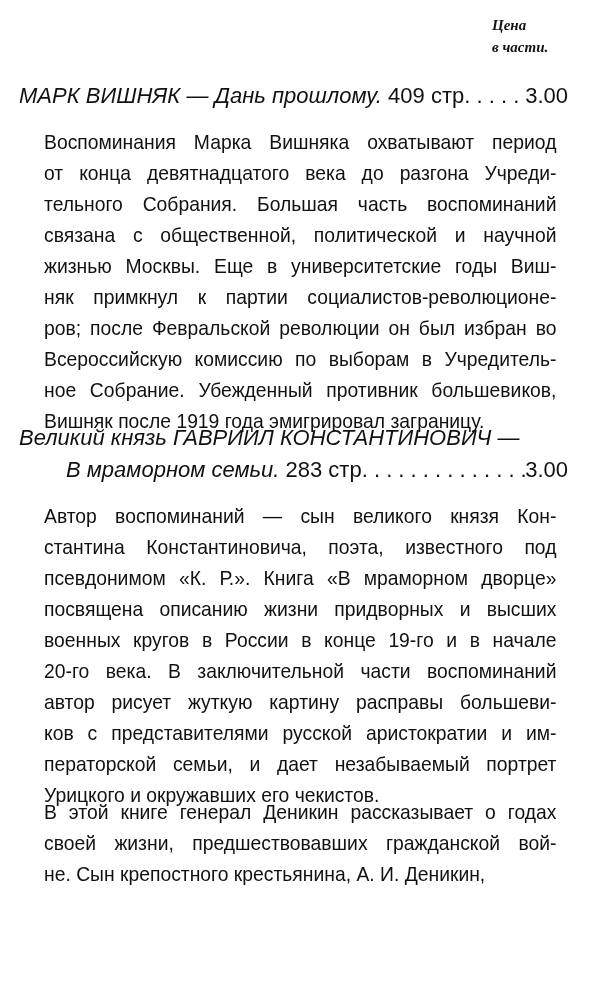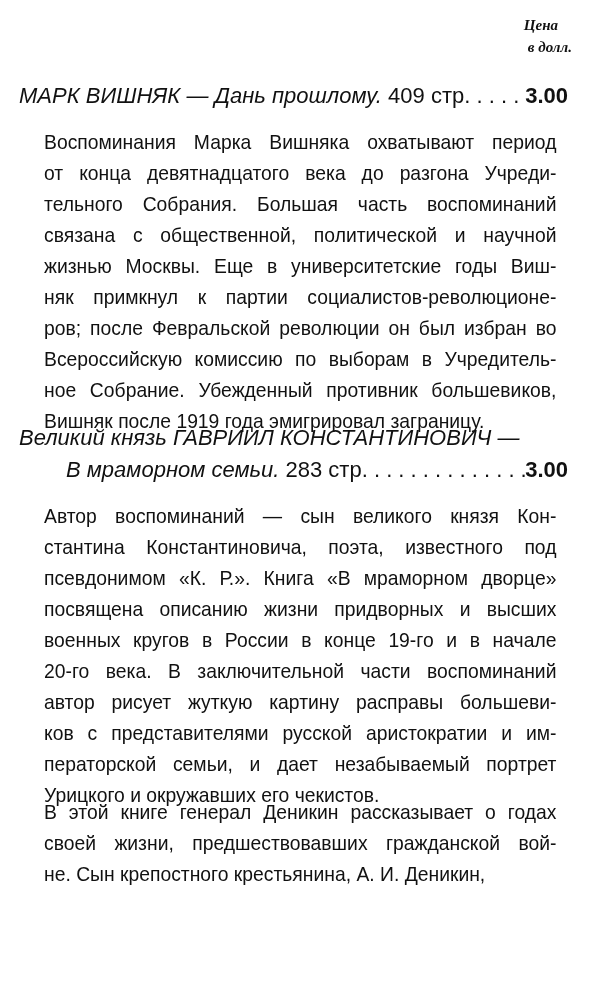--- a/index.html
+++ b/index.html
@@ -2,49 +2,49 @@
 <html><head>
 <meta charset="utf-8">
 <style>
   html, body { margin: 0; padding: 0; background: #ffffff; }
   body {
     width: 600px; height: 1004px; overflow: hidden; position: relative;
     font-family: "Liberation Serif", serif; color: #111111;
   }
   .price-header {
     position: absolute; right: 28px; top: 14px; width: 80px;
-    text-align: right; font-style: italic; font-weight: bold;
+    text-align: left; font-style: italic; font-weight: bold;
     font-size: 15px; line-height: 22px;
   }
   .price-header .l1 { padding-right: 14px; }
   .entry { position: absolute; left: 0; width: 600px; }
   .head {
     position: relative; font-size: 22px; line-height: 32px;
     font-family: "Liberation Sans", sans-serif; font-stretch: condensed;
   }
   .it { font-style: italic; font-family: "Liberation Sans", sans-serif; }
   .row1 { padding-left: 19px; white-space: nowrap; }
   .row2 { padding-left: 66px; white-space: nowrap; }
-  .price { position: absolute; right: 32px; font-weight: bold; }
+  .price { position: absolute; right: 32px; }
   .desc {
     margin: 14px 0 0 44px; width: 513px;
     font-family: "Liberation Sans", sans-serif;
     font-size: 21px; line-height: 31px; text-align: justify;
     transform: scaleX(0.92); transform-origin: left top; width: 557px;
   }
   .desc span { display: block; text-align-last: justify; }
   .desc span.last { text-align-last: left; }
   .spread { letter-spacing: 2px; word-spacing: 8px; }
 </style>
 </head>
 <body>
 
 <div class="price-header">
   <div class="l1">Цена</div>
-  <div>в долл.</div>
+  <div>в части.</div>
 </div>
 
 <div class="entry" style="top:80px">
   <div class="head">
     <div class="row1">
       <span class="it">МАРК ВИШНЯК</span><span class="it"> — </span><span class="it">Дань прошлому.</span>
       <span>409 стр.</span>
       <span>. . . .</span>
       <span class="price">3.00</span>
     </div>

